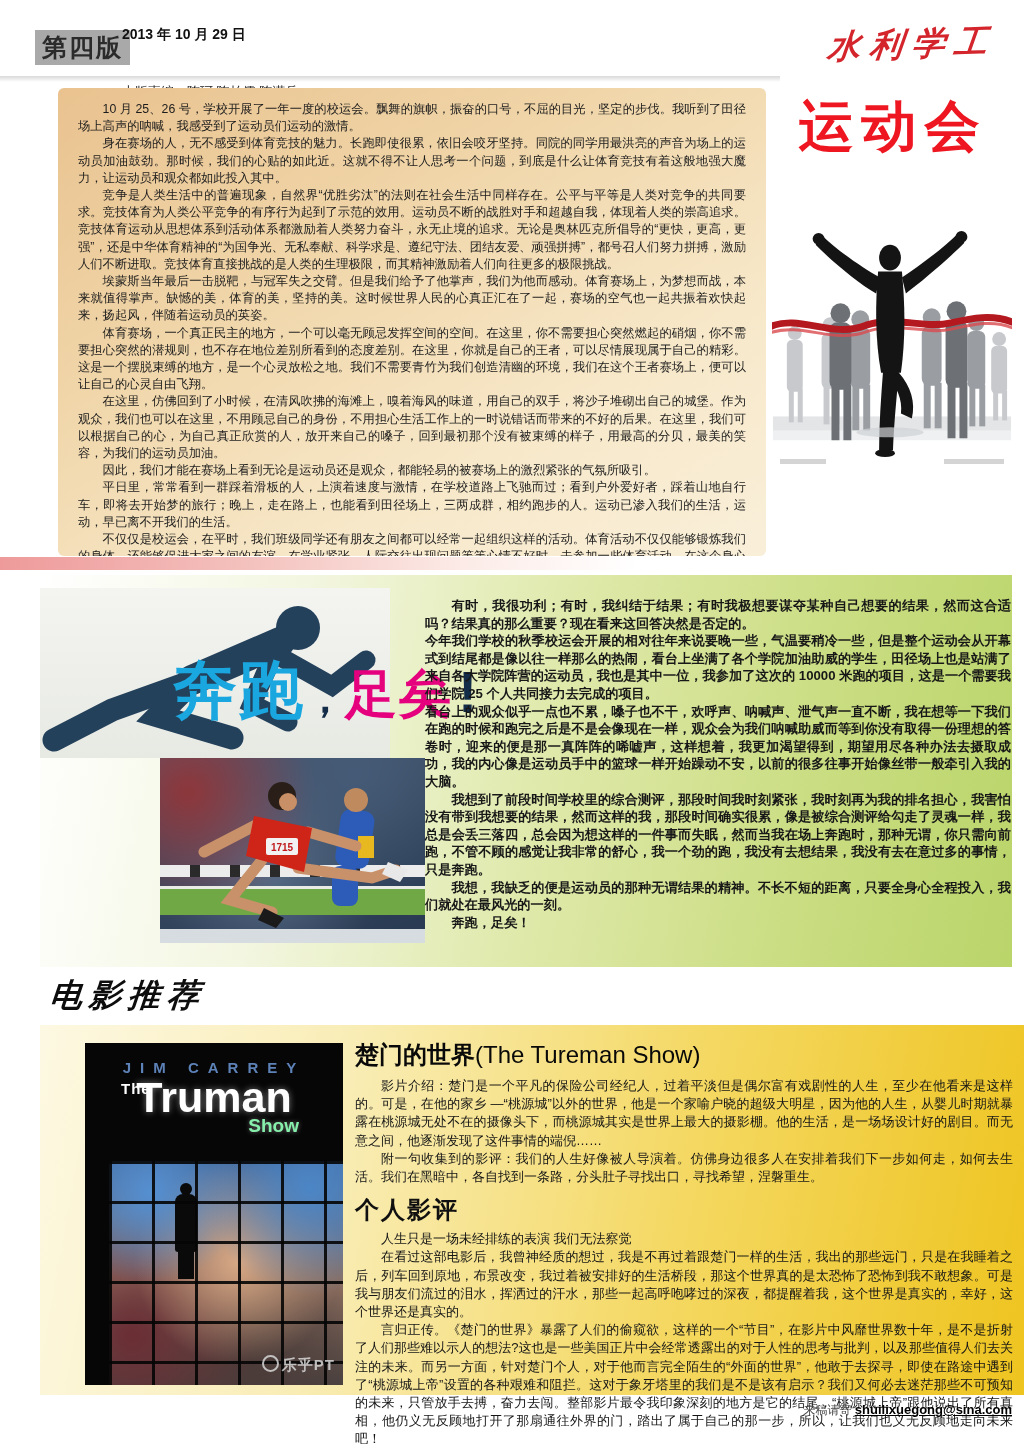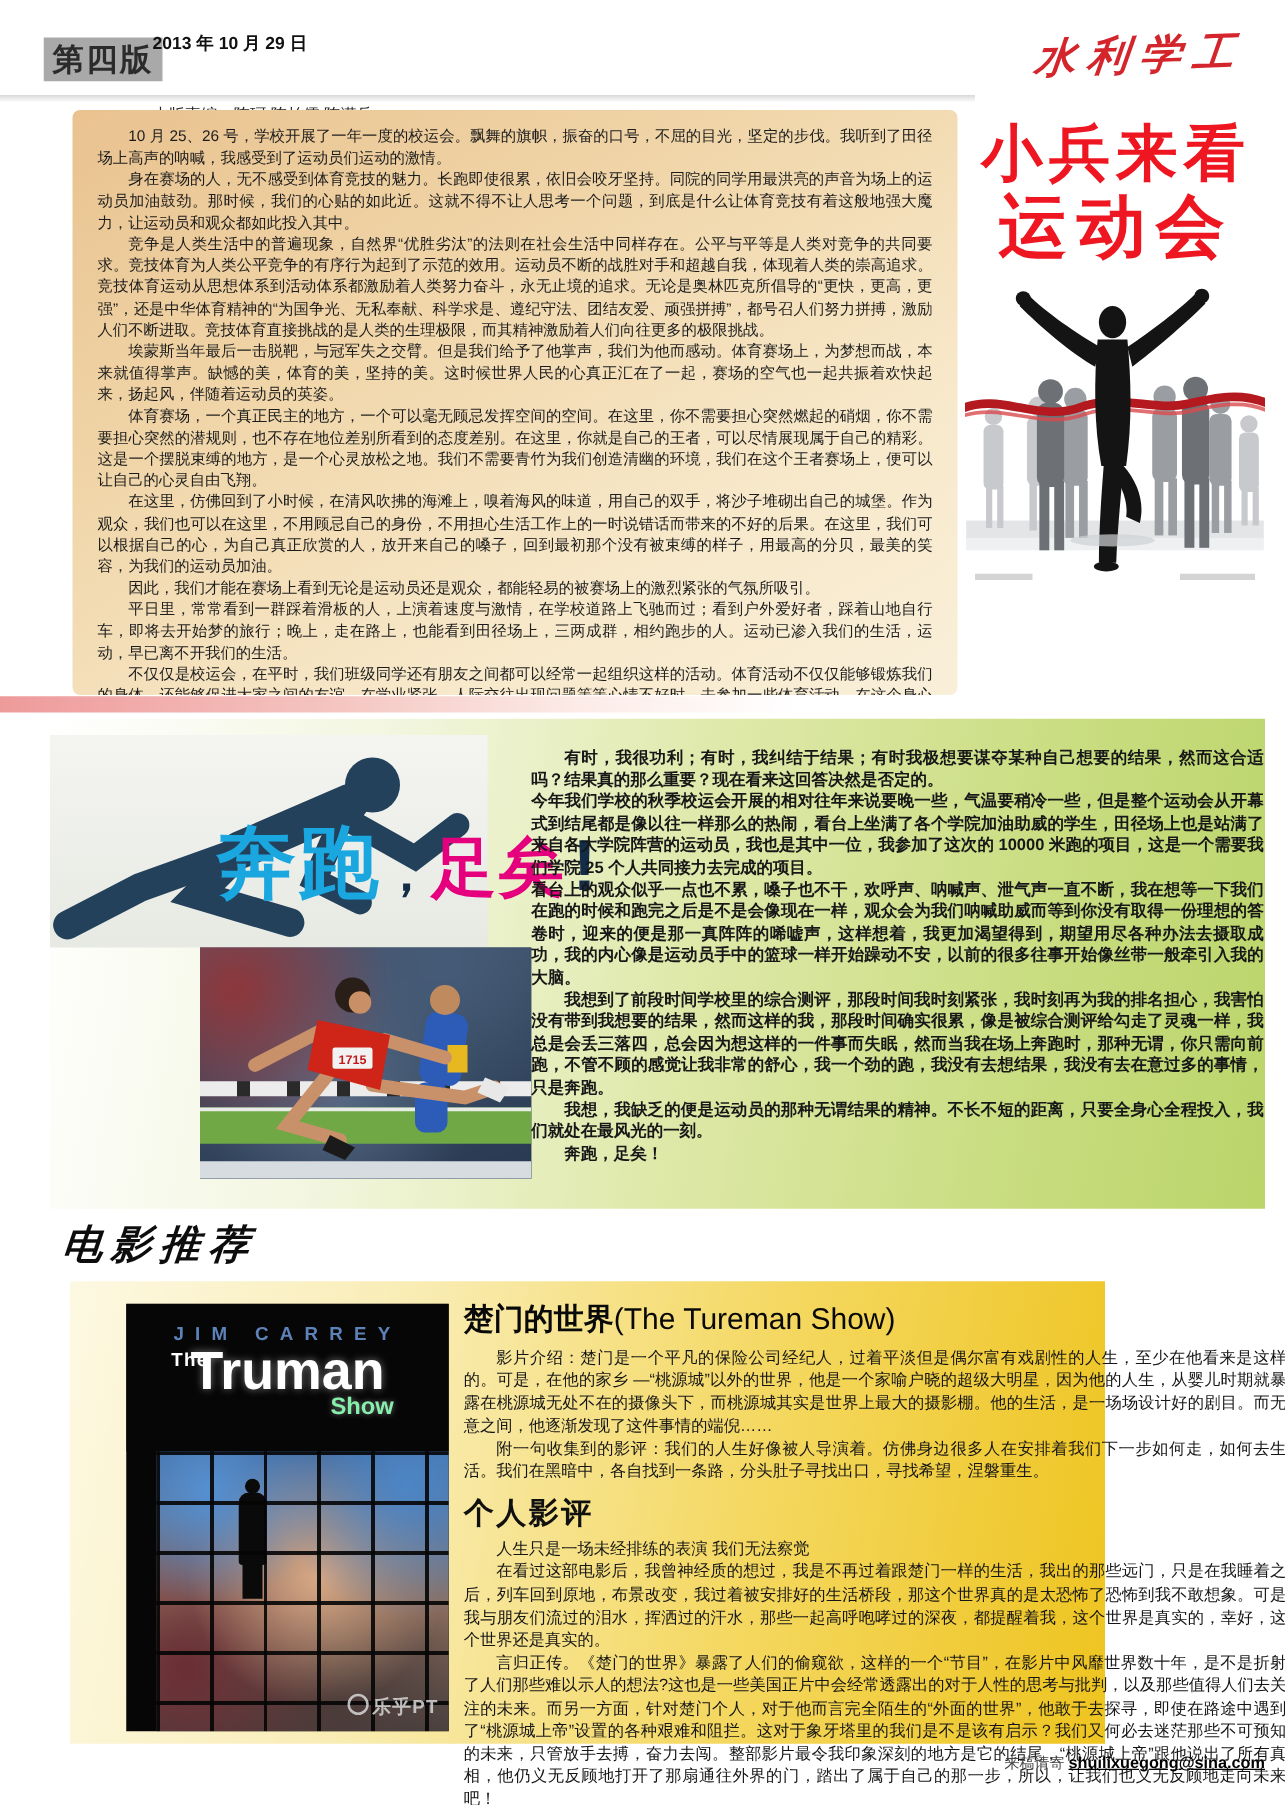--- a/index.html
+++ b/index.html
@@ -57,21 +57,21 @@
   .hp-bar{position:absolute;left:0;bottom:66px;width:100%;height:12px;
           background:repeating-linear-gradient(90deg,#ececec 0 30px,#2a2a2a 30px 40px);}
   .text2{left:385px;top:22px;width:586px;}
   .text2 p{margin:0;font-size:13.2px;line-height:17.6px;font-weight:600;color:#171717;text-align:justify;}
   .text2 p.ind{text-indent:2em;}
 
   
   .sec3-head{left:50px;top:974px;font-size:32px;font-weight:bold;color:#0d0d0d;
              font-family:"DejaVu Serif",serif;font-style:italic;letter-spacing:7px;
              transform:skewX(-5deg);}
-  .section3{left:56px;top:1025px;width:828px;height:370px;
+  .section3{left:40px;top:1025px;width:984px;height:370px;
             background:linear-gradient(100deg,#fdf8e2 0%,#f9edb6 30%,#f4d75e 66%,#eec41f 100%);}
   .poster{left:45px;top:18px;width:258px;height:342px;background:#060606;overflow:hidden;}
   .poster-top{position:relative;height:118px;background:#060606;text-align:center;padding-top:16px;box-sizing:border-box;}
   .jim{color:#5d82b8;letter-spacing:9px;font-weight:bold;font-size:15px;}
   .truman-wrap{position:relative;margin-top:0px;}
   .the{position:absolute;left:36px;top:4px;color:#fff;font-weight:bold;font-size:15px;letter-spacing:1px;}
   .truman{color:#fff;font-size:43px;font-weight:900;letter-spacing:0px;line-height:1.0;
           text-shadow:0 0 7px rgba(255,255,255,.45);}
   .show{color:#86efac;font-size:19px;font-weight:bold;text-align:right;padding-right:44px;margin-top:-4px;
         text-shadow:0 0 5px rgba(255,255,255,.4);}
@@ -124,21 +124,20 @@
     <p>竞争是人类生活中的普遍现象，自然界“优胜劣汰”的法则在社会生活中同样存在。公平与平等是人类对竞争的共同要求。竞技体育为人类公平竞争的有序行为起到了示范的效用。运动员不断的战胜对手和超越自我，体现着人类的崇高追求。竞技体育运动从思想体系到活动体系都激励着人类努力奋斗，永无止境的追求。无论是奥林匹克所倡导的“更快，更高，更强”，还是中华体育精神的“为国争光、无私奉献、科学求是、遵纪守法、团结友爱、顽强拼搏”，都号召人们努力拼搏，激励人们不断进取。竞技体育直接挑战的是人类的生理极限，而其精神激励着人们向往更多的极限挑战。</p>
     <p>埃蒙斯当年最后一击脱靶，与冠军失之交臂。但是我们给予了他掌声，我们为他而感动。体育赛场上，为梦想而战，本来就值得掌声。缺憾的美，体育的美，坚持的美。这时候世界人民的心真正汇在了一起，赛场的空气也一起共振着欢快起来，扬起风，伴随着运动员的英姿。</p>
     <p>体育赛场，一个真正民主的地方，一个可以毫无顾忌发挥空间的空间。在这里，你不需要担心突然燃起的硝烟，你不需要担心突然的潜规则，也不存在地位差别所看到的态度差别。在这里，你就是自己的王者，可以尽情展现属于自己的精彩。这是一个摆脱束缚的地方，是一个心灵放松之地。我们不需要青竹为我们创造清幽的环境，我们在这个王者赛场上，便可以让自己的心灵自由飞翔。</p>
     <p>在这里，仿佛回到了小时候，在清风吹拂的海滩上，嗅着海风的味道，用自己的双手，将沙子堆砌出自己的城堡。作为观众，我们也可以在这里，不用顾忌自己的身份，不用担心生活工作上的一时说错话而带来的不好的后果。在这里，我们可以根据自己的心，为自己真正欣赏的人，放开来自己的嗓子，回到最初那个没有被束缚的样子，用最高的分贝，最美的笑容，为我们的运动员加油。</p>
     <p>因此，我们才能在赛场上看到无论是运动员还是观众，都能轻易的被赛场上的激烈紧张的气氛所吸引。</p>
     <p>平日里，常常看到一群踩着滑板的人，上演着速度与激情，在学校道路上飞驰而过；看到户外爱好者，踩着山地自行车，即将去开始梦的旅行；晚上，走在路上，也能看到田径场上，三两成群，相约跑步的人。运动已渗入我们的生活，运动，早已离不开我们的生活。</p>
     <p>不仅仅是校运会，在平时，我们班级同学还有朋友之间都可以经常一起组织这样的活动。体育活动不仅仅能够锻炼我们的身体，还能够促进大家之间的友谊。在学业紧张、人际交往出现问题等等心情不好时，去参加一些体育活动。在这个身心放松的时刻，调整好自己的状态。</p>
   </div>
 
   <div class="abs art1-title">
-    <span class="t1">小兵来看</span>
     <span class="t2">运动会</span>
   </div>
 
   <div class="abs finish-img">
     <svg width="240" height="248" viewBox="0 0 240 250">
       <rect x="0" y="196" width="240" height="16" fill="#e4e5e7"></rect>
       <rect x="0" y="210" width="240" height="10" fill="#eef0f1"></rect>
       <g fill="#c7c9cd">
         <circle cx="22" cy="112" r="7"></circle>
           <rect x="14" y="119" width="16" height="52" rx="5"></rect>

